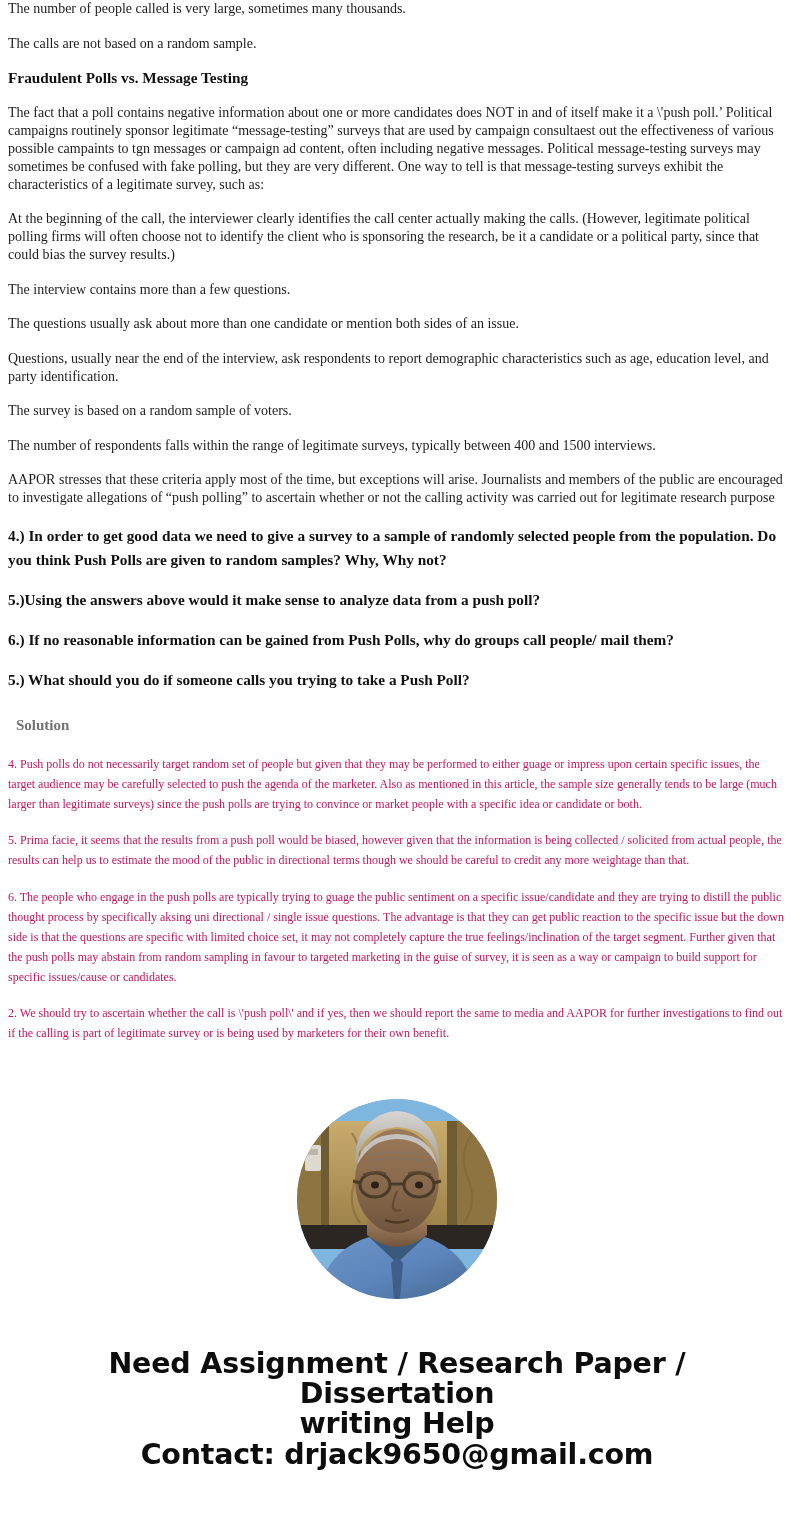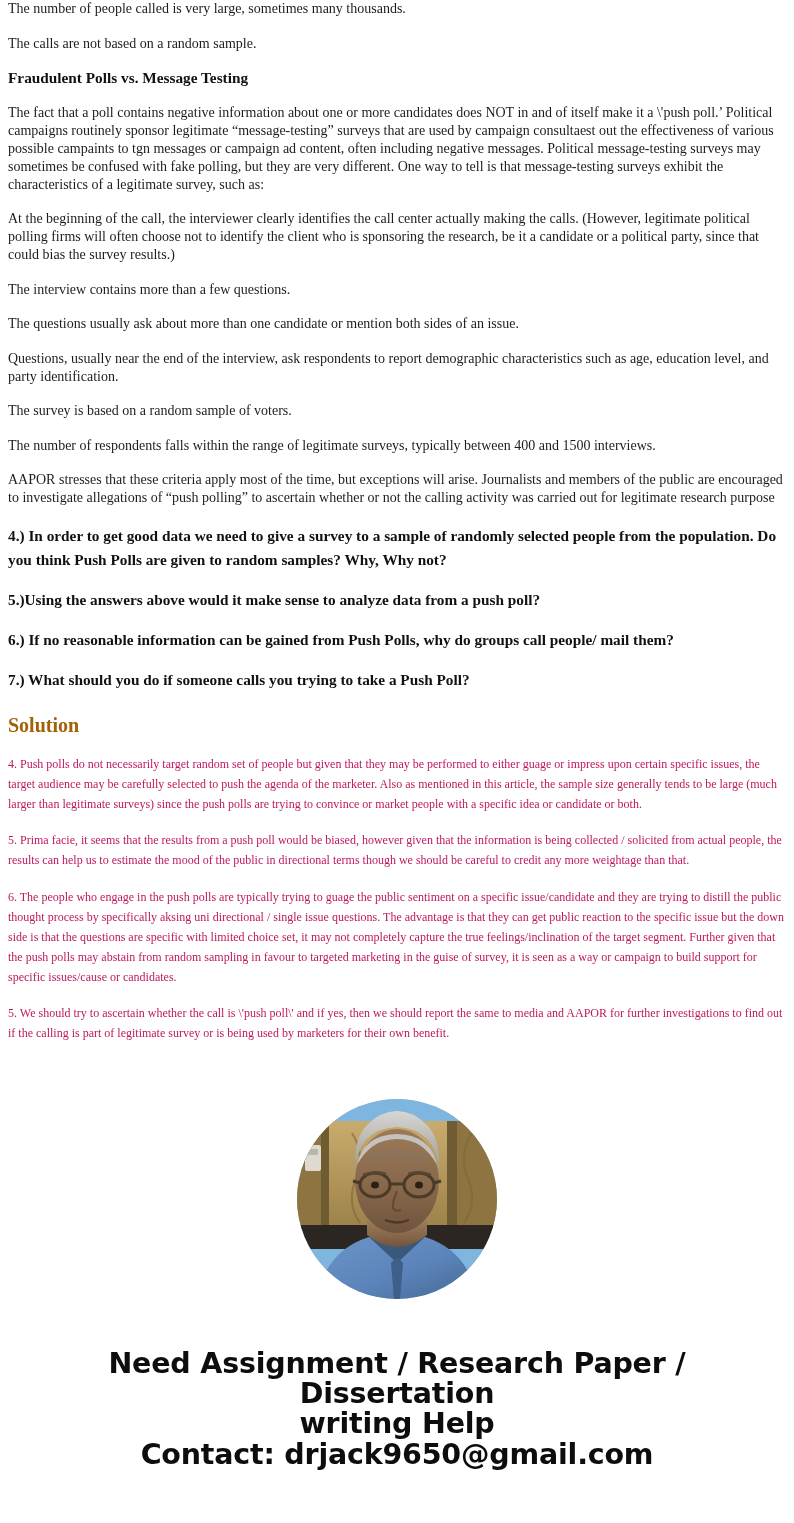--- a/index.html
+++ b/index.html
@@ -33,25 +33,25 @@
     color: #111111;
   }
   p.question {
     font-size: 15.3px;
     line-height: 24px;
     font-weight: bold;
     margin: 0 0 16px 0;
     color: #111111;
   }
   h2.solution-heading {
-    font-size: 20px;
+    font-size: 15px;
     line-height: 24px;
     font-weight: bold;
-    margin: 21px 0 17px 0;
-    color: #a16207;
+    margin: 21px 0 17px 8px;
+    color: #737373;
   }
   p.answer {
     font-size: 12px;
     line-height: 20px;
     margin: 0 0 16.5px 0;
     color: #be185d;
   }
   .avatar-block {
     width: 100%;
     display: flex;
@@ -112,28 +112,28 @@
   <p class="body-text">The interview contains more than a few questions.</p>
   <p class="body-text">The questions usually ask about more than one candidate or mention both sides of an issue.</p>
   <p class="body-text">Questions, usually near the end of the interview, ask respondents to report demographic characteristics such as age, education level, and party identification.</p>
   <p class="body-text">The survey is based on a random sample of voters.</p>
   <p class="body-text">The number of respondents falls within the range of legitimate surveys, typically between 400 and 1500 interviews.</p>
   <p class="body-text">AAPOR stresses that these criteria apply most of the time, but exceptions will arise. Journalists and members of the public are encouraged to investigate allegations of “push polling” to ascertain whether or not the calling activity was carried out for legitimate research purpose</p>
 
   <p class="question">4.) In order to get good data we need to give a survey to a sample of randomly selected people from the population. Do you think Push Polls are given to random samples? Why, Why not?</p>
   <p class="question">5.)Using the answers above would it make sense to analyze data from a push poll?</p>
   <p class="question">6.) If no reasonable information can be gained from Push Polls, why do groups call people/ mail them?</p>
-  <p class="question">7.) What should you do if someone calls you trying to take a Push Poll?</p>
+  <p class="question">5.) What should you do if someone calls you trying to take a Push Poll?</p>
 
   <h2 class="solution-heading">Solution</h2>
 
   <p class="answer">4. Push polls do not necessarily target random set of people but given that they may be performed to either guage or impress upon certain specific issues, the target audience may be carefully selected to push the agenda of the marketer. Also as mentioned in this article, the sample size generally tends to be large (much larger than legitimate surveys) since the push polls are trying to convince or market people with a specific idea or candidate or both.</p>
   <p class="answer">5. Prima facie, it seems that the results from a push poll would be biased, however given that the information is being collected / solicited from actual people, the results can help us to estimate the mood of the public in directional terms though we should be careful to credit any more weightage than that.</p>
   <p class="answer">6. The people who engage in the push polls are typically trying to guage the public sentiment on a specific issue/candidate and they are trying to distill the public thought process by specifically aksing uni directional / single issue questions. The advantage is that they can get public reaction to the specific issue but the down side is that the questions are specific with limited choice set, it may not completely capture the true feelings/inclination of the target segment. Further given that the push polls may abstain from random sampling in favour to targeted marketing in the guise of survey, it is seen as a way or campaign to build support for specific issues/cause or candidates.</p>
-  <p class="answer">5. We should try to ascertain whether the call is \'push poll\' and if yes, then we should report the same to media and AAPOR for further investigations to find out if the calling is part of legitimate survey or is being used by marketers for their own benefit.</p>
+  <p class="answer">2. We should try to ascertain whether the call is \'push poll\' and if yes, then we should report the same to media and AAPOR for further investigations to find out if the calling is part of legitimate survey or is being used by marketers for their own benefit.</p>
 
   <div class="avatar-block">
     <div class="avatar">
       <svg viewBox="0 0 200 200" xmlns="http://www.w3.org/2000/svg">
         <defs>
           <clipPath id="circleClip">
               <circle cx="100" cy="100" r="100"></circle>
             </clipPath>
           <linearGradient id="wallGrad" x1="0" y1="0" x2="0" y2="1">
             <stop offset="0%" stop-color="#c9ab6d"></stop>

